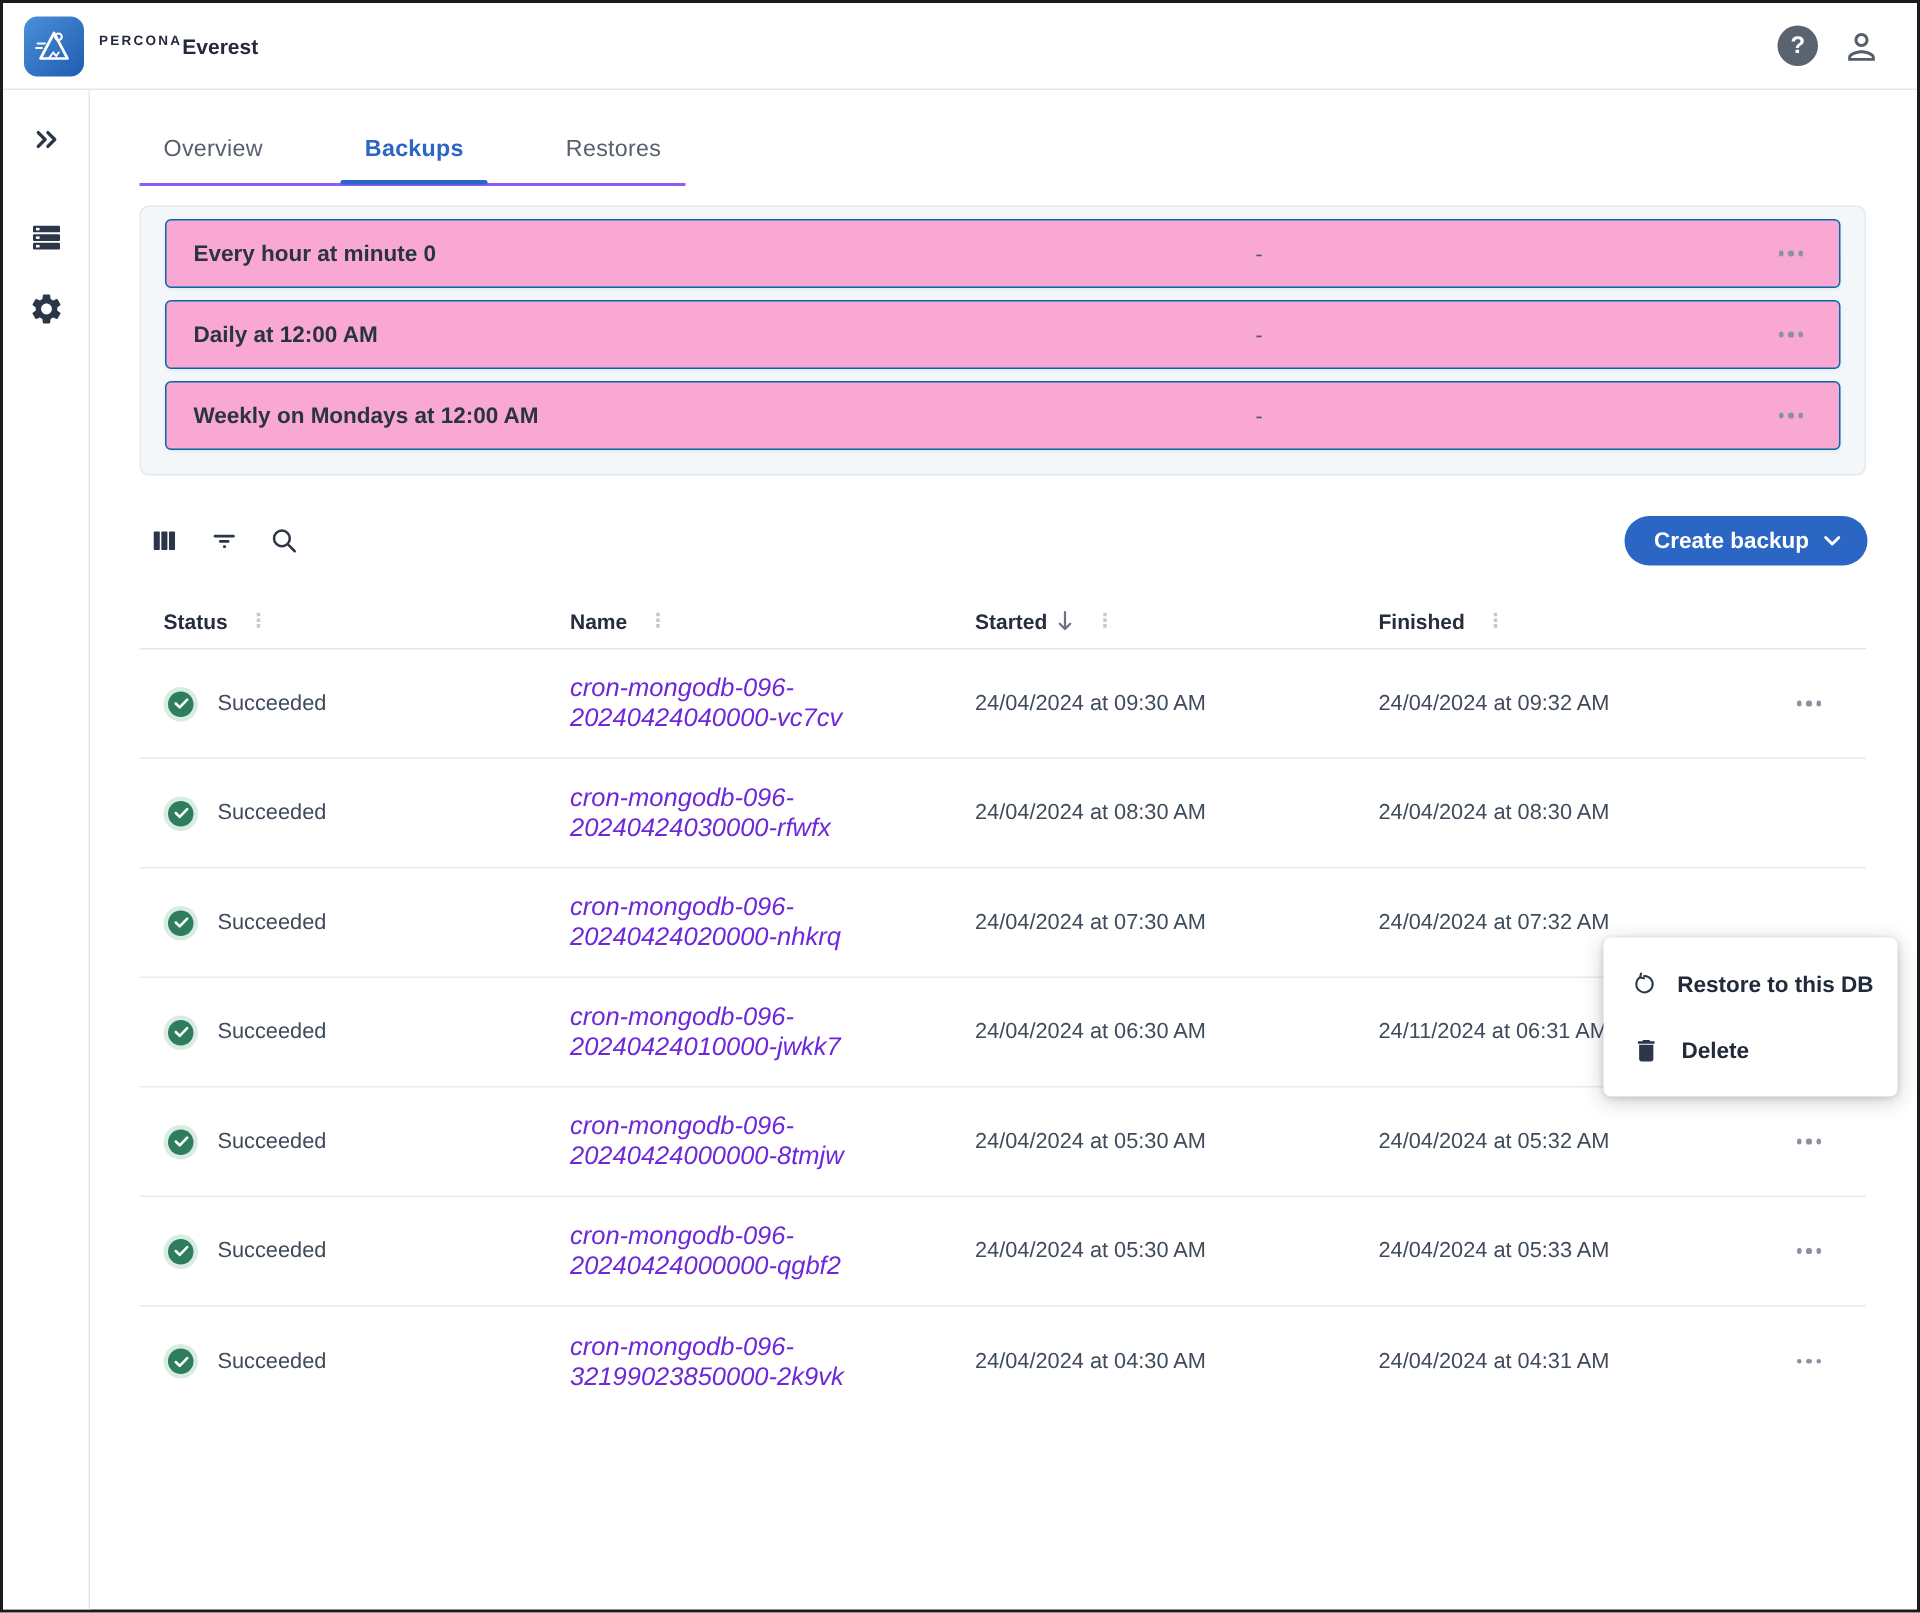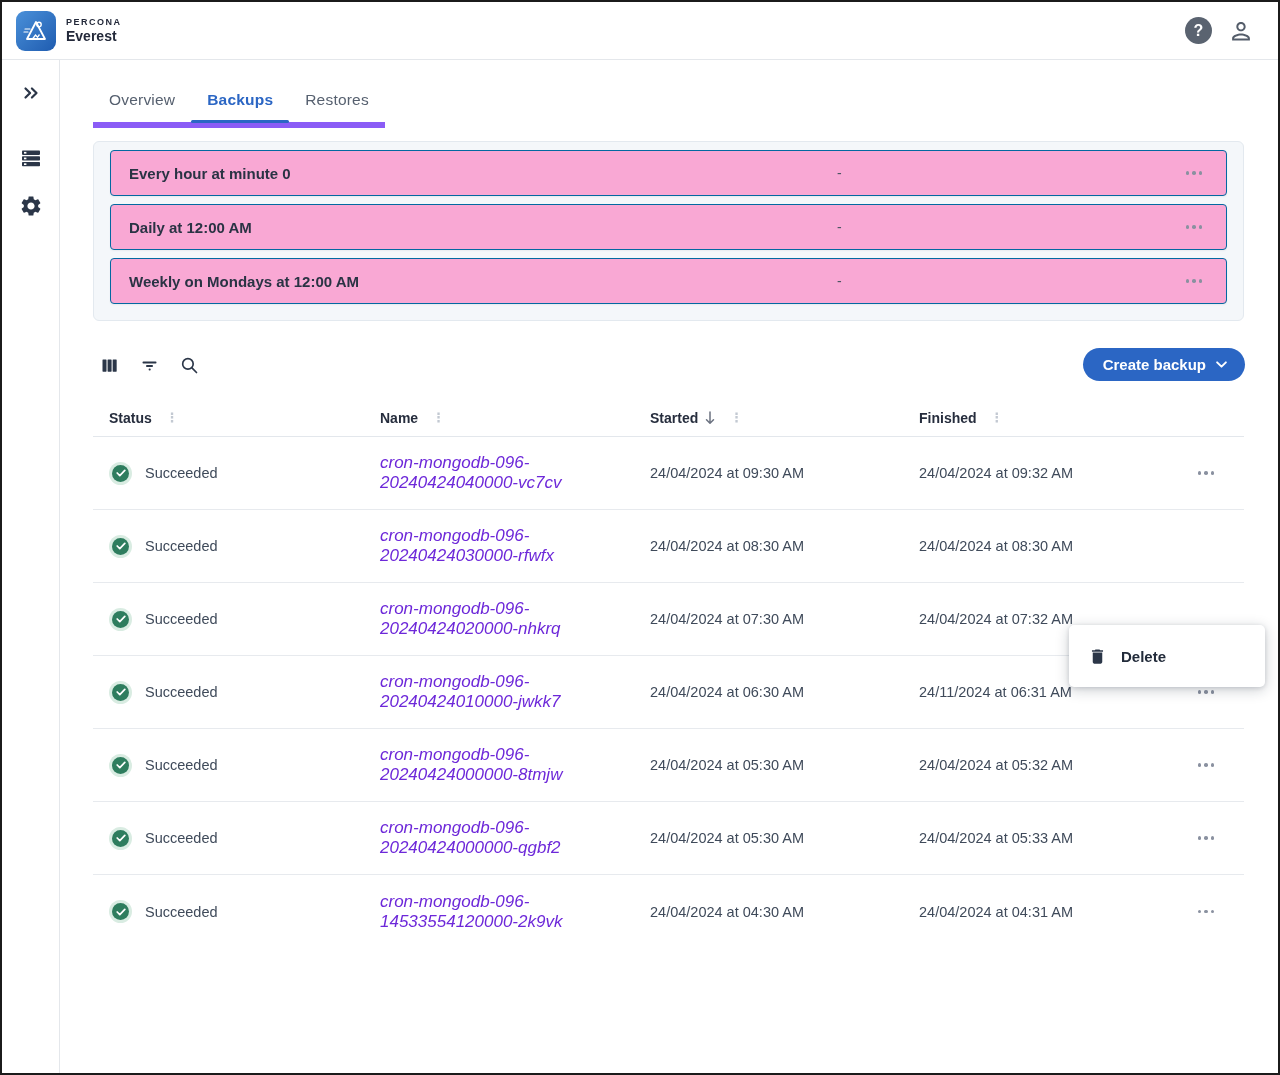--- a/index.html
+++ b/index.html
@@ -12,21 +12,21 @@
   
   .topbar {
     position:absolute; top:0; left:0; right:0; height:58px; background:#fff;
     border-bottom:1px solid #e4e7eb; display:flex; align-items:center; padding:0 24px 0 14px;
   }
   .logo-box {
     width:40px; height:40px; border-radius:9px;
     background:linear-gradient(135deg,#4a90d9 0%,#1f5cb0 100%);
     display:flex; align-items:center; justify-content:center;
   }
-  .brand { margin-left:10px; display:flex; flex-direction:column; }
+  .brand { margin-left:10px; display:flex; flex-direction:row; }
   .brand-top { font-size:9px; font-weight:700; letter-spacing:1.5px; color:#23293a; }
   .brand-bottom { font-size:14px; font-weight:700; color:#23293a; margin-top:1px; }
   .topbar-spacer { flex:1; }
   .help-btn {
     width:27px; height:27px; border-radius:50%; background:#5a6370; color:#fff;
     display:flex; align-items:center; justify-content:center;
     font-size:16px; font-weight:700; cursor:pointer; margin-right:16px;
   }
   .person-btn { cursor:pointer; display:flex; align-items:center; }
   
@@ -40,21 +40,21 @@
   .side-icon.gear   { margin-top:8px;  }
   
   .main { position:absolute; top:58px; left:58px; right:0; bottom:0; padding:0 34px 0 33px; overflow:hidden; }
   .page-head { margin-top:36px; display:flex; align-items:center; }
   .back-btn { width:30px; height:30px; display:flex; align-items:center; justify-content:center; cursor:pointer; margin-left:9px; }
   .page-title { font-size:29px; font-weight:700; color:#262d3d; margin-left:18px; letter-spacing:.2px; }
   .head-spacer { flex:1; }
   .actions-btn { display:flex; align-items:center; gap:9px; cursor:pointer; margin-right:10px; }
   .actions-label { font-size:16px; font-weight:700; color:#2b66c4; }
   
-  .tabs { margin-top:20px; display:inline-flex; border-bottom:6px solid #8b5cf6; }
+  .tabs { margin-top:20px; display:inline-flex; border-bottom:2px solid #8b5cf6;gap:36px; }
   .tab { padding:11px 16px 13px 16px; font-size:15.5px; color:#56606f; cursor:pointer; position:relative; letter-spacing:.2px; }
   .tab.active { color:#2b66c4; font-weight:600; }
   .tab.active::after { content:""; position:absolute; left:0; right:0; bottom:-1px; height:3px; background:#2b66c4; border-radius:2px; }
   
   .sched-panel {
     margin-top:13px; background:#f4f7fa; border:1px solid #e3e9ef; border-radius:6px;
     padding:0 16px 16px 16px;
   }
   .sched-head { height:62px; display:flex; align-items:center; }
   .sched-title { font-size:15px; font-weight:700; color:#262d3d; }
@@ -62,21 +62,21 @@
   .sched-collapse { cursor:pointer; display:flex; align-items:center; justify-content:center; width:28px; height:28px; margin-right:-2px; }
   .sched-row {
     position:relative; height:46px; background:#f9a8d4; border:1px solid #0369a1; border-radius:4px;
     display:flex; align-items:center; padding:0 16px 0 18px; margin-top:8px;
     box-shadow:0 1px 2px rgba(30,40,60,.06);
   }
   .sched-label { font-size:15px; font-weight:700; color:#2a3344; }
   .sched-value { position:absolute; left:726px; font-size:14px; color:#4b5563; }
   .sched-dots { position:absolute; right:22px; }
   
-  .list-toolbar { margin-top:27px; display:flex; align-items:flex-end; }
+  .list-toolbar { margin-top:27px; display:flex; align-items:flex-start; }
   .tool-icon { width:32px; height:32px; display:flex; align-items:center; justify-content:center; cursor:pointer; margin-right:8px; }
   .toolbar-spacer { flex:1; }
   .create-btn {
     height:33px; padding:0 18px 0 20px; border:none; border-radius:17px; background:#2b66c4;
     color:#fff; font-size:15px; font-weight:600; display:flex; align-items:center; gap:10px;
     cursor:pointer; font-family:inherit; margin-right:-1px;
   }
   
   .grid { display:grid; grid-template-columns:271px 270px 269px 269px 1fr; align-items:center; padding-left:16px; }
   .thead { margin-top:18px; height:38px; border-bottom:1px solid #e3e7ec; }
@@ -403,37 +403,44 @@
             <span class="check-dot">
               <svg width="10" height="8" viewBox="0 0 10 8">
                 <path d="M1.2 4 L3.8 6.6 L8.8 1.4" fill="none" stroke="#fff" stroke-width="1.7" stroke-linecap="round" stroke-linejoin="round"></path>
               </svg>
             </span>
           </span>
           <span class="status-text">Succeeded</span>
         </div>
       <div class="name-cell">
           <div>cron-mongodb-096-</div>
-          <div>14533554120000-2k9vk</div>
+          <div>32199023850000-2k9vk</div>
         </div>
       <div class="date-cell">24/04/2024 at 04:30 AM</div>
       <div class="date-cell">24/04/2024 at 04:31 AM</div>
       <div class="row-actions">
           <div class="dots-h">
             <i></i>
             <i></i>
             <i></i>
           </div>
         </div>
     </div>
 
   </div>
 
   <div class="ctx-menu">
     <div class="ctx-item">
+      <svg width="20" height="20" viewBox="0 0 24 24">
+        <path d="M8.3 5.2 A 8.1 8.1 0 1 0 12 4.1" fill="none" stroke="#2b3648" stroke-width="2" stroke-linecap="round"></path>
+        <path d="M8.9 1.6 L8.1 5.5 L12 6.4" fill="none" stroke="#2b3648" stroke-width="2" stroke-linecap="round" stroke-linejoin="round"></path>
+      </svg>
+      <span class="ctx-label">Restore to this DB</span>
+    </div>
+    <div class="ctx-item">
       <svg width="19" height="19" viewBox="0 0 24 24" fill="#2b3648">
         <path d="M6 19c0 1.1.9 2 2 2h8c1.1 0 2-.9 2-2V7H6v12zM19 4h-3.5l-1-1h-5l-1 1H5v2h14V4z"></path>
       </svg>
       <span class="ctx-label">Delete</span>
     </div>
   </div>
 
 </div>
 
 </body></html>

